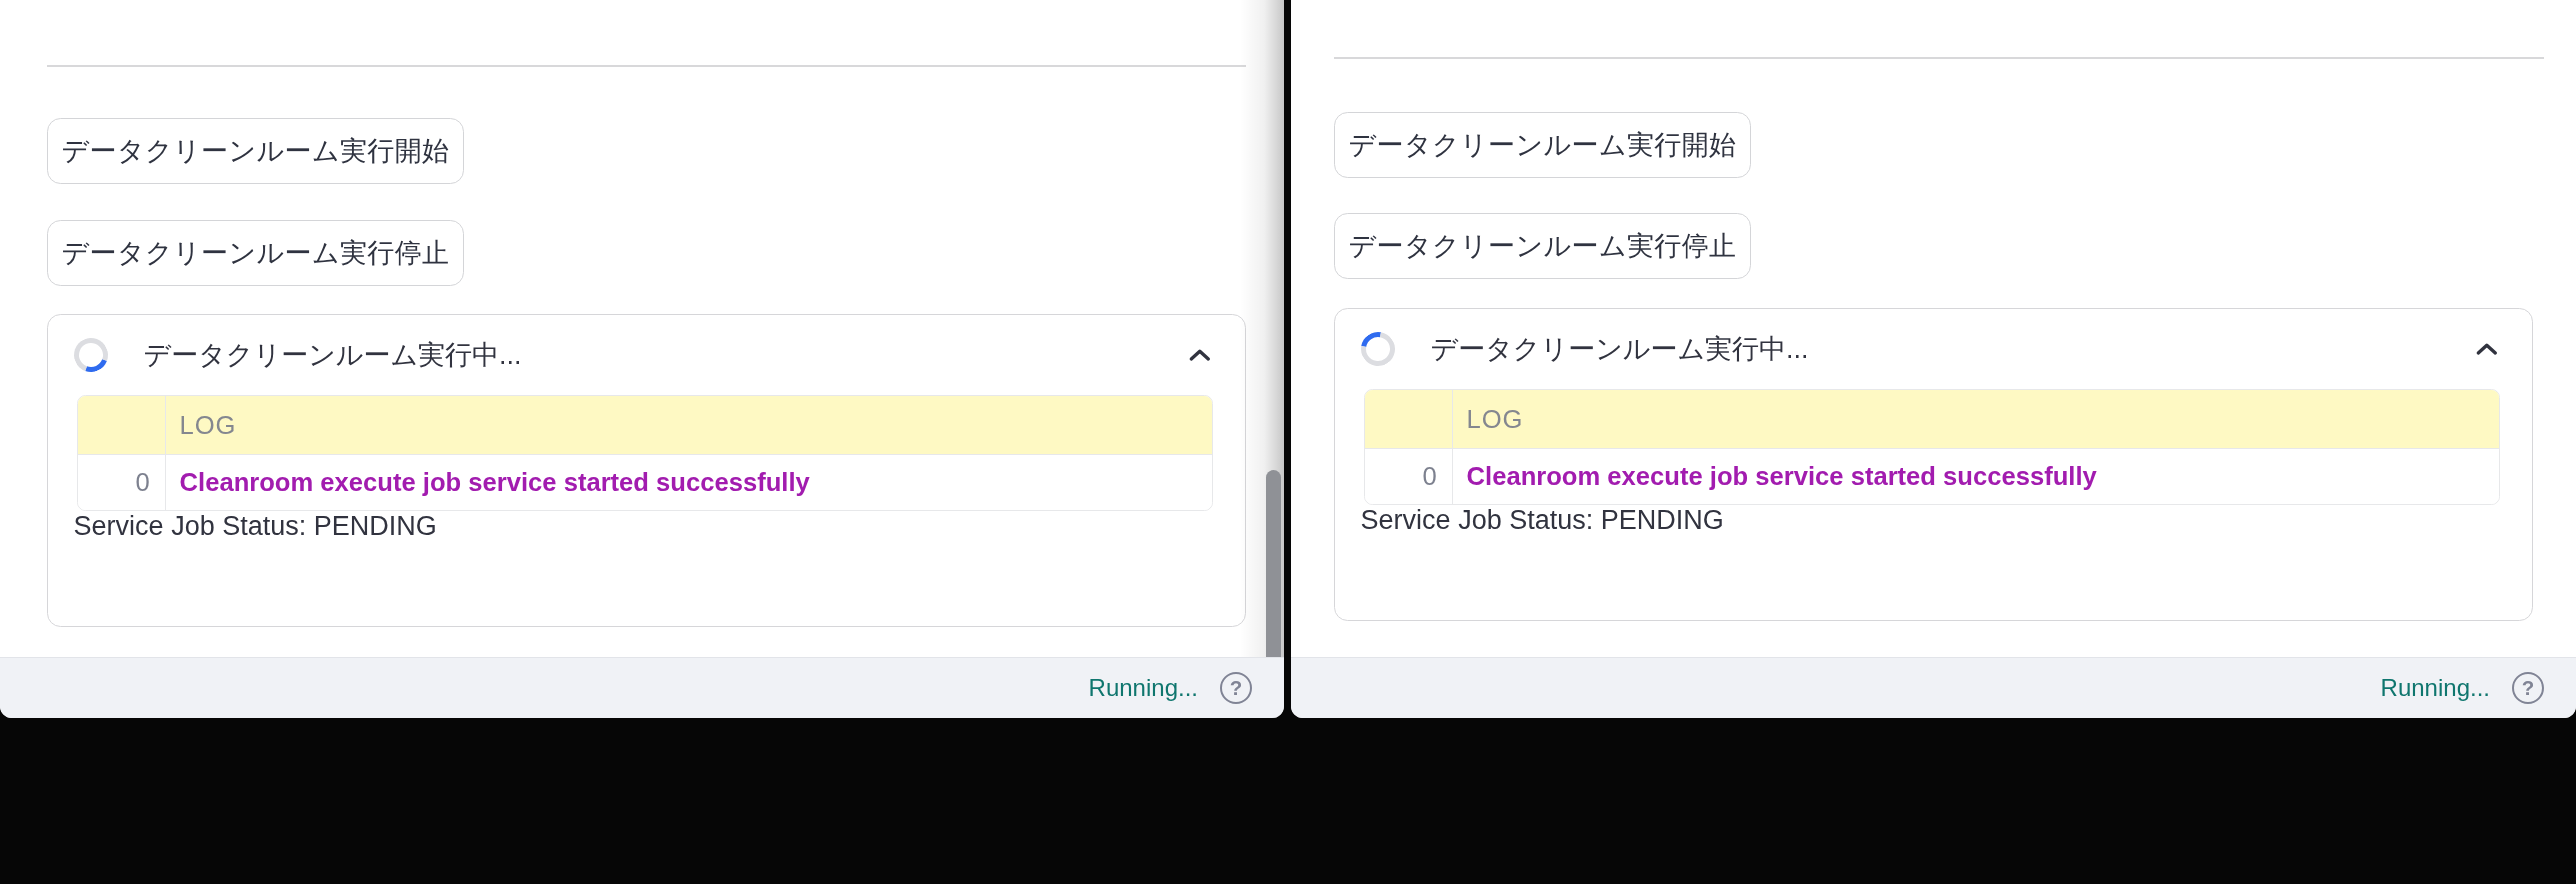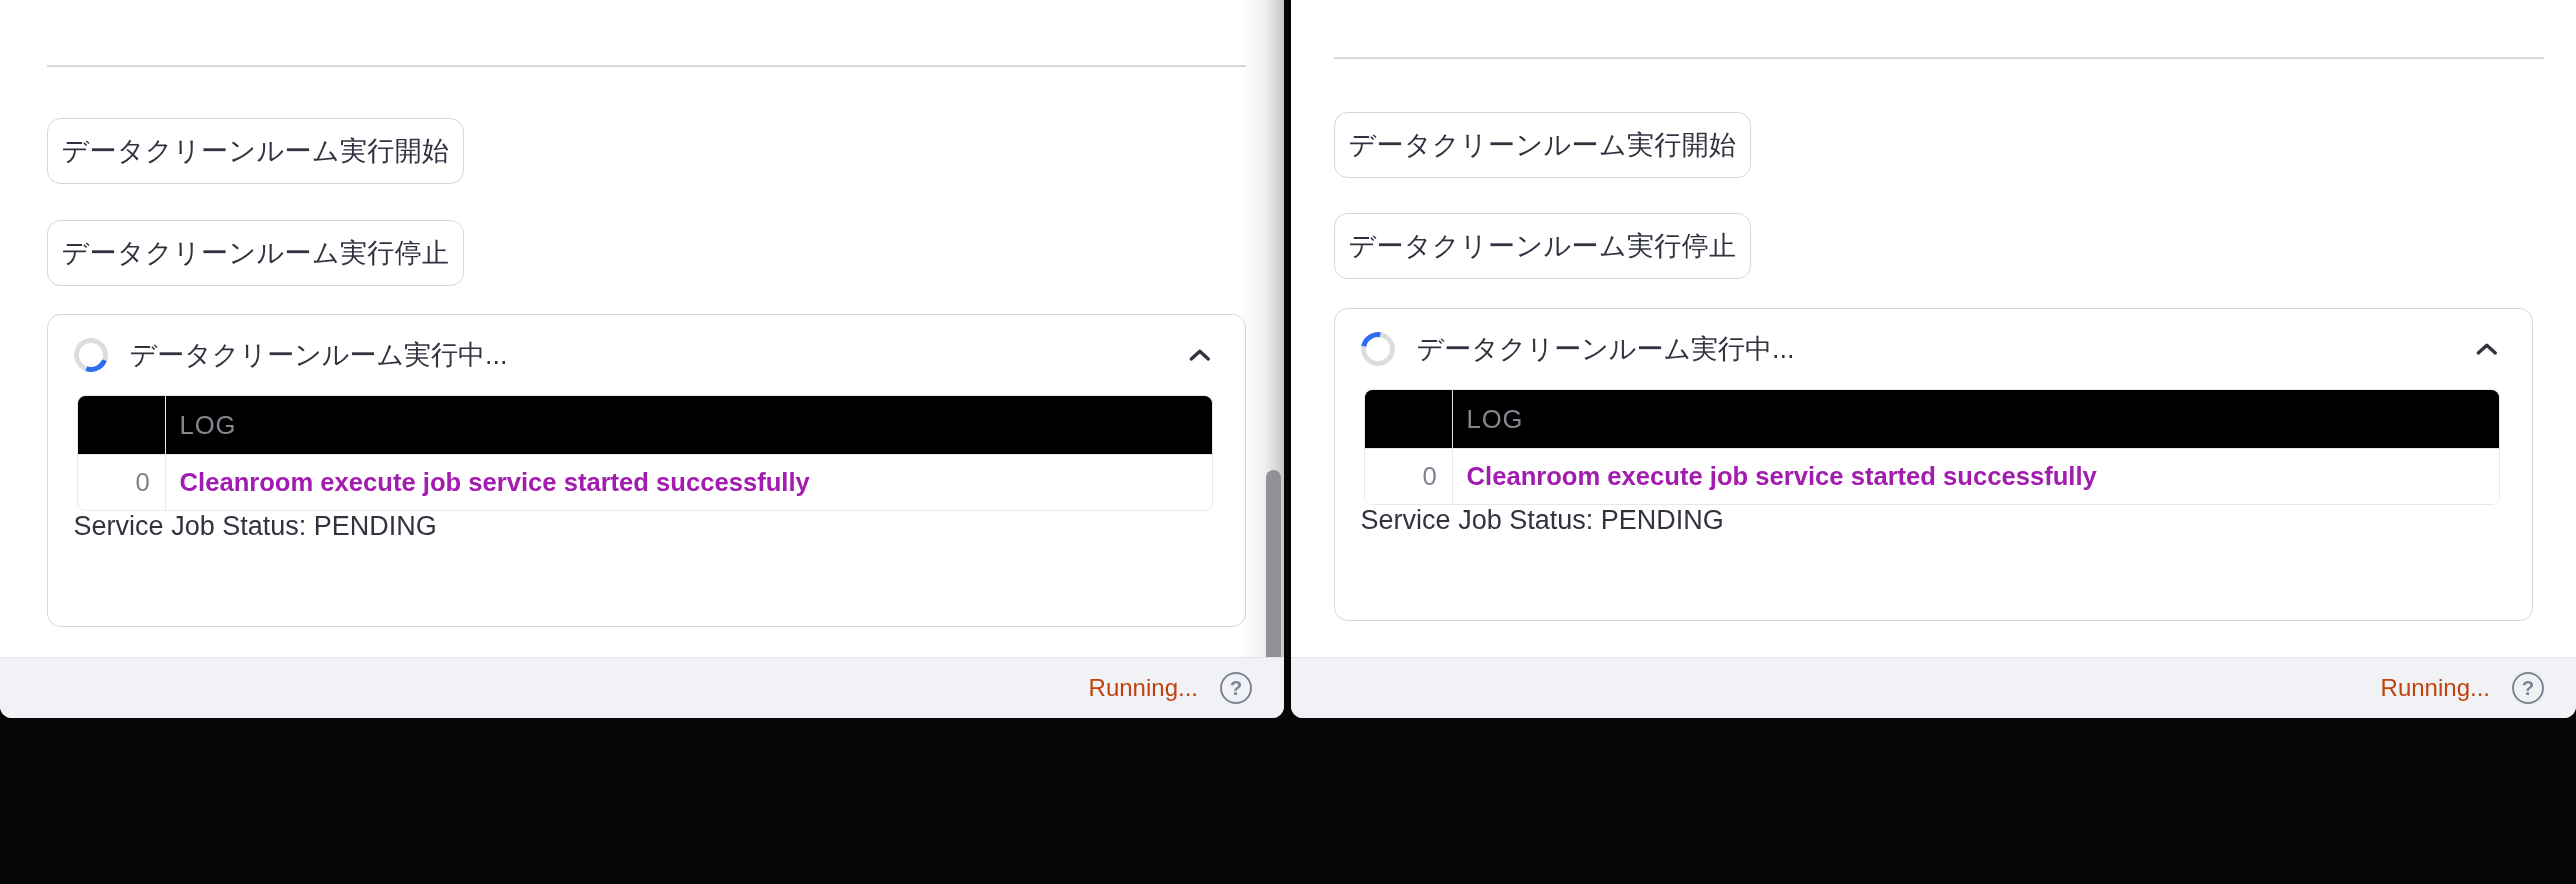--- a/index.html
+++ b/index.html
@@ -43,41 +43,41 @@
     border:1.7px solid #d6d6d9;
     border-radius:13.6px;
     background:#ffffff;
     display:flex; flex-direction:column;
     padding:0 25.6px;
   }
   .window.left  .expander { left:47px; top:314px; width:1199px; height:313px; }
   .window.right .expander { left:43px; top:308px; width:1199px; height:313px; }
 
   .exp-header {
-    height:80px; display:flex; align-items:center; gap:22px;
+    height:80px; display:flex; align-items:center; gap:36px;
     cursor:pointer;
   }
   .spinner {
     width:34px; height:34px; border-radius:50%;
     border:5.1px solid #dcdde1; flex:0 0 auto;
   }
   .spinner.arc-bottom { border-bottom-color:#2f6bef; transform:rotate(-25deg); }
   .spinner.arc-top    { border-top-color:#2f6bef;    transform:rotate(-35deg); }
   .exp-label { font-size:27px; color:#31333F; white-space:nowrap; }
   .caret { margin-left:auto; margin-right:6.8px; display:flex; align-items:center; }
 
   .log-table {
     margin:0 6px 0 3.4px;
     border:1.7px solid #e7e8ea;
     border-radius:8.5px;
     overflow:hidden;
     background:#ffffff;
   }
   .t-row { display:flex; align-items:center; }
-  .t-row.head { height:59px; background:#000000; border-bottom:1.7px solid #e7e8ea; }
+  .t-row.head { height:59px; background:#fef9c3; border-bottom:1.7px solid #e7e8ea; }
   .t-row.data { height:55px; background:#ffffff; }
   .col-index {
     width:88px; flex:0 0 auto; height:100%;
     border-right:1.7px solid #e7e8ea;
     display:flex; align-items:center; justify-content:flex-end;
     padding-right:15.3px;
     font-size:25.6px; color:#7d818f;
   }
   .col-log {
     flex:1; padding-left:13.6px;
@@ -88,21 +88,21 @@
 
   .status-line { font-size:27px; color:#31333F; }
 
   .footer {
     position:absolute; left:0; bottom:0; width:100%; height:61px;
     background:#f0f2f6;
     border-top:1.7px solid #e2e4e9;
     display:flex; align-items:center; justify-content:flex-end;
     gap:22px; padding-right:32px;
   }
-  .running { font-size:24px; color:#c2410c; }
+  .running { font-size:24px; color:#0f766e; }
   .help {
     width:32px; height:32px; border-radius:50%;
     border:2.6px solid #808495; color:#808495;
     display:flex; align-items:center; justify-content:center;
     font-size:20.4px; font-weight:bold; cursor:pointer;
     flex:0 0 auto;
   }
 
   
   .edge-shadow {

